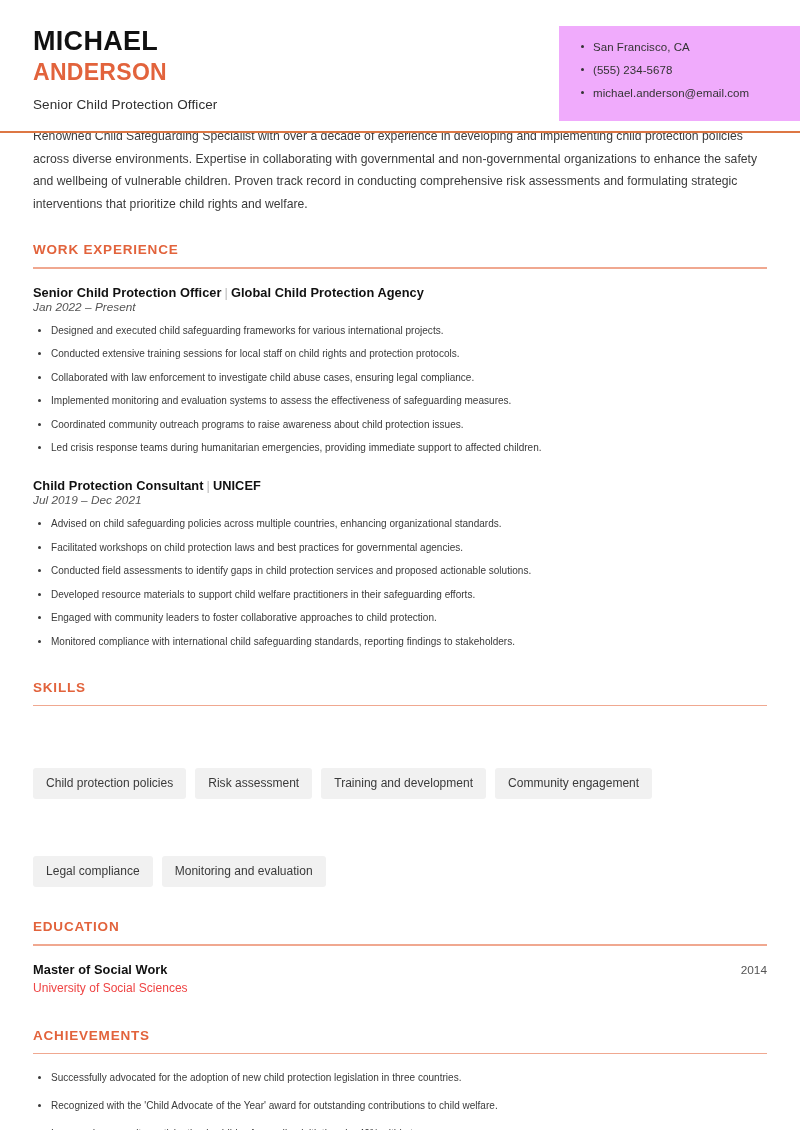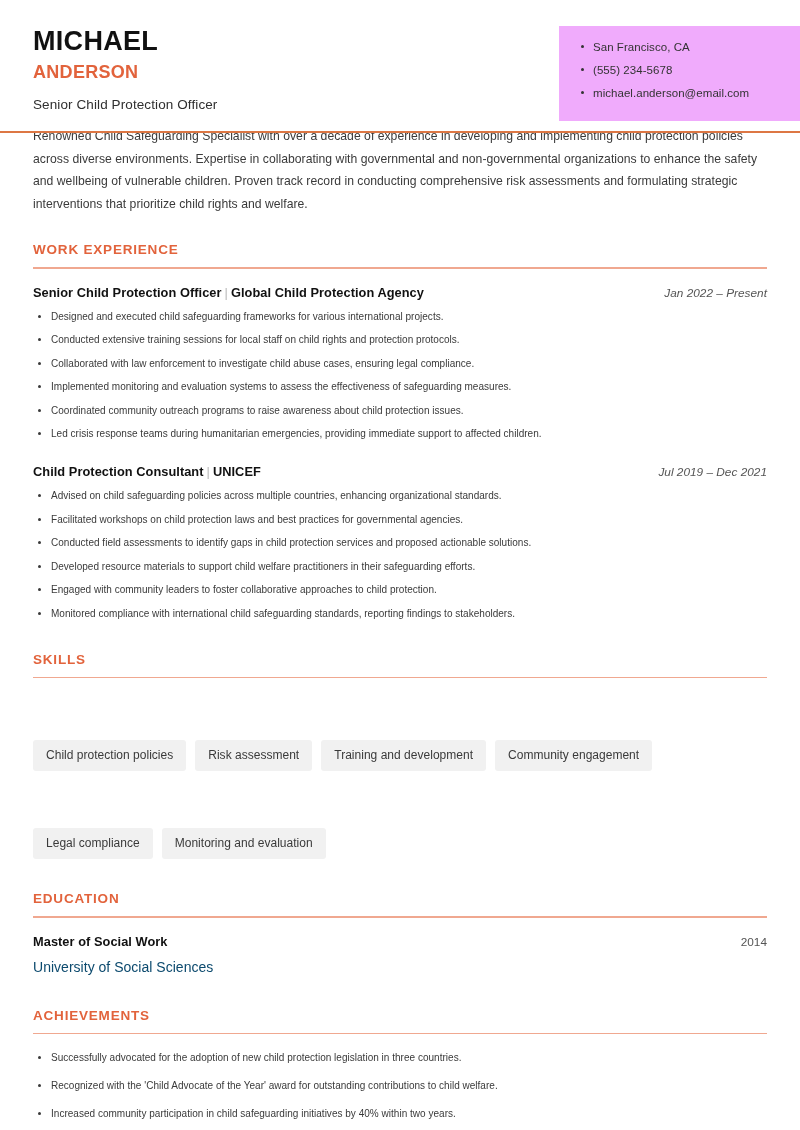--- a/index.html
+++ b/index.html
@@ -31,21 +31,21 @@
 
   .name-first {
     font-size: 27px;
     font-weight: bold;
     letter-spacing: 0.3px;
     line-height: 31px;
     color: #111111;
   }
 
   .name-last {
-    font-size: 18px;
+    font-size: 23px;
     font-weight: bold;
     letter-spacing: 0.3px;
     line-height: 31px;
     color: #E2633C;
   }
 
   .job-title {
     font-size: 13.5px;
     color: #2f2f2f;
     line-height: 18px;
@@ -125,20 +125,21 @@
   }
 
   
   .entry { margin-top: 16px; }
   .entry + .entry { margin-top: 23px; }
 
   .entry-head {
     display: flex;
     justify-content: space-between;
     align-items: baseline;
+    flex-direction: column;
   }
 
   .entry-heading {
     font-size: 12.8px;
     font-weight: bold;
     color: #111111;
     letter-spacing: 0.05px;
   }
 
   .entry-sep {
@@ -218,23 +219,23 @@
     letter-spacing: 0.05px;
   }
 
   .edu-year {
     font-size: 11.8px;
     color: #555555;
     white-space: nowrap;
   }
 
   .edu-school {
-    font-size: 14px;
-    color: #0c4a6e;
-    margin-top: 10px;
+    font-size: 12px;
+    color: #ef4444;
+    margin-top: 4px;
     letter-spacing: 0.02px;
   }
 
   
   .section-achievements .bullets { margin-top: 16px; }
   .section-achievements .bullets li { margin-bottom: 13px; }
   .section-skills { margin-top: 30px; }
   .section-education { margin-top: 31px; }
   .section-achievements { margin-top: 32px; }
   .section-languages { margin-top: 31px; }

